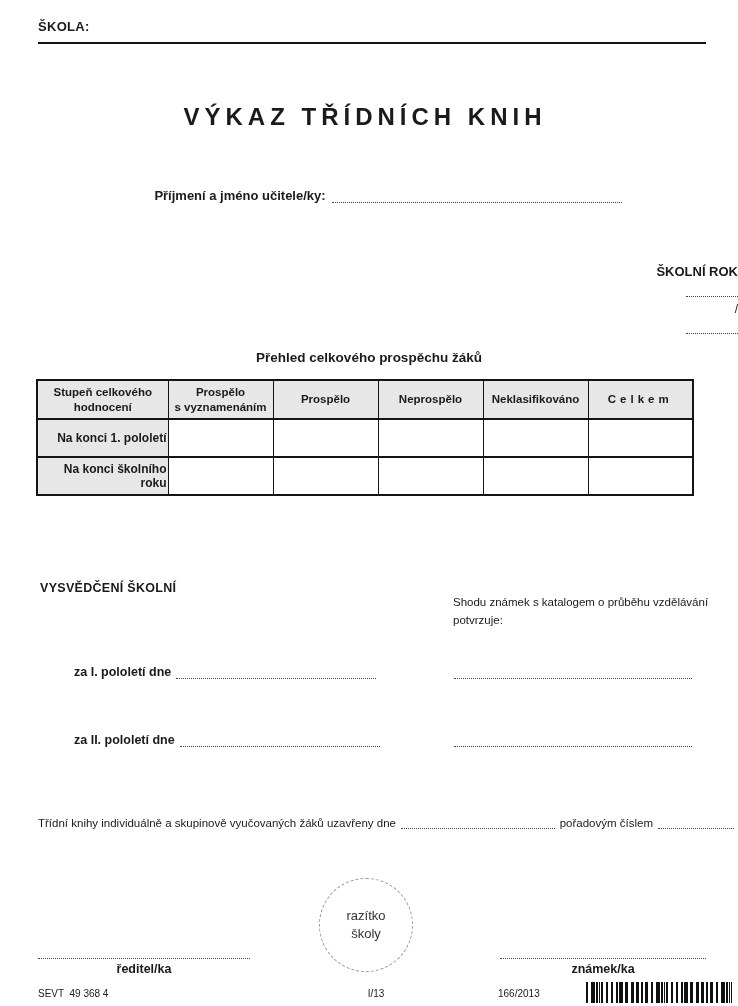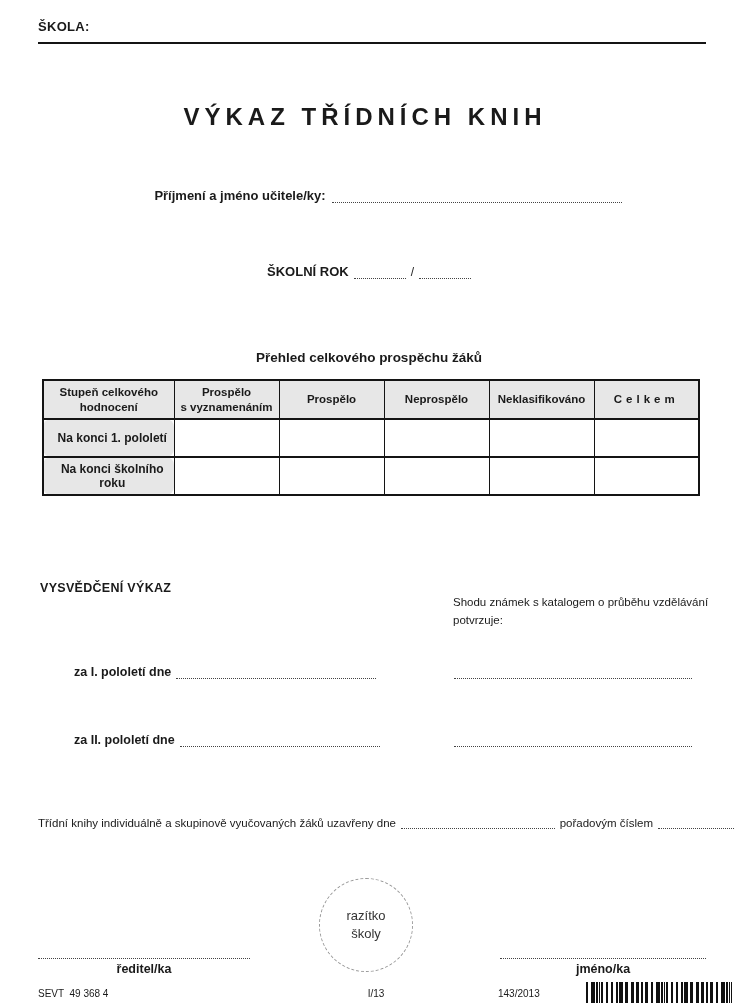--- a/index.html
+++ b/index.html
@@ -20,36 +20,36 @@
     font-size:24px;font-weight:bold;letter-spacing:5px;}
 
   
   .teacher-row{left:0;right:0;top:188px;display:flex;justify-content:center;
     align-items:flex-end;gap:6px;padding-left:38px;box-sizing:border-box;}
   .teacher-row .lbl{font-size:13px;font-weight:bold;}
   .teacher-dots{width:290px;}
 
   
   .year-row{left:0;right:0;top:264px;display:flex;justify-content:center;
-    align-items:flex-end;gap:5px;}
+    align-items:flex-end;gap:5px;flex-direction:column;}
   .year-row .lbl{font-size:13px;font-weight:bold;}
   .year-dots{width:52px;}
   .year-sep{font-size:12px;}
 
   
   .table-title{left:0;right:0;top:350px;text-align:center;font-size:13.5px;font-weight:bold;}
-  table.summary{left:42px;top:379px;border-collapse:collapse;table-layout:fixed;
+  table.summary{left:36px;top:379px;border-collapse:collapse;table-layout:fixed;
     width:656px;border:2px solid #141414;}
   table.summary th, table.summary td{border:1px solid #141414;
     border-top-width:2px;border-bottom-width:2px;}
   table.summary thead th{background:var(--table-header-bg,#e7e7e7);font-size:11.5px;
     font-weight:bold;text-align:center;vertical-align:middle;height:33px;
     white-space:pre-line;line-height:1.25;padding:2px;}
   table.summary tbody th{background:var(--table-header-bg,#e7e7e7);font-size:12px;
-    font-weight:bold;text-align:center;padding-left:8px;height:34px;border-radius:8px;}
+    font-weight:bold;text-align:right;padding-left:8px;height:34px;}
   table.summary tbody td{background:#fff;}
   th.spaced{letter-spacing:4px;}
 
   
   .vys-heading{left:40px;top:581px;font-size:12.5px;font-weight:bold;letter-spacing:.3px;}
   .confirm-block{left:453px;top:594px;width:258px;font-size:11.5px;line-height:1.55;}
 
   .term-row{left:38px;right:46px;top:665px;display:flex;align-items:flex-end;}
   .term-row.second{top:733px;}
   .term-row .lbl{font-size:12.5px;font-weight:bold;white-space:nowrap;margin-left:36px;}
@@ -143,21 +143,21 @@
         <th>Na konci školního roku</th>
         <td></td>
         <td></td>
         <td></td>
         <td></td>
         <td></td>
       </tr>
     </tbody>
   </table>
 
-  <span class="abs vys-heading">VYSVĚDČENÍ VÝKAZ</span>
+  <span class="abs vys-heading">VYSVĚDČENÍ ŠKOLNÍ</span>
 
   <div class="abs confirm-block">
     <div>Shodu známek s katalogem o průběhu vzdělávání</div>
     <div>potvrzuje:</div>
   </div>
 
   <div class="abs term-row">
     <span class="lbl">za I. pololetí dne</span>
     <span class="dots term-dots"></span>
     <span class="dots confirm-dots"></span>
@@ -183,21 +183,21 @@
     </div>
   </div>
 
   <div class="abs sig-block left">
     <div class="sig-line"></div>
     <div class="sig-label">ředitel/ka</div>
   </div>
 
   <div class="abs sig-block right">
     <div class="sig-line"></div>
-    <div class="sig-label">jméno/ka</div>
+    <div class="sig-label">známek/ka</div>
   </div>
 
   <span class="abs footer-code footer-sevt">SEVT  49 368 4</span>
   <span class="abs footer-code footer-center">I/13</span>
-  <span class="abs footer-code footer-order">143/2013</span>
+  <span class="abs footer-code footer-order">166/2013</span>
   <div class="abs barcode"></div>
 
 </div>
 
 </body></html>

